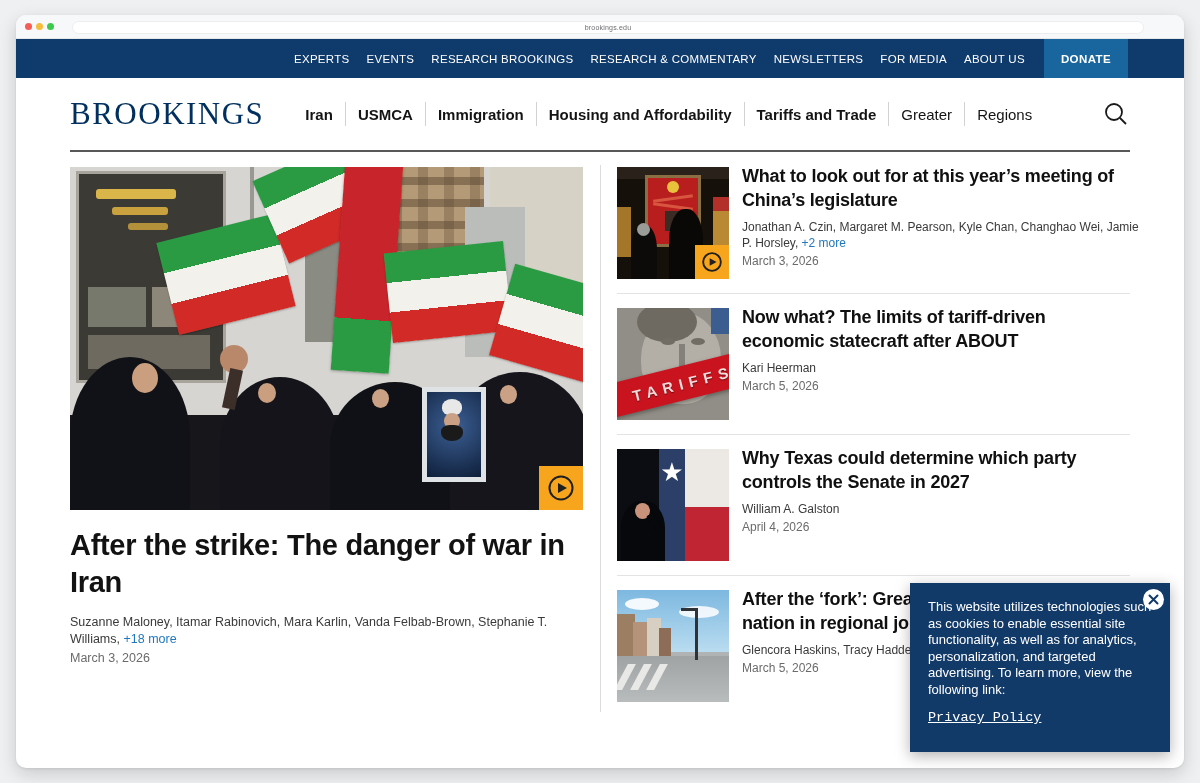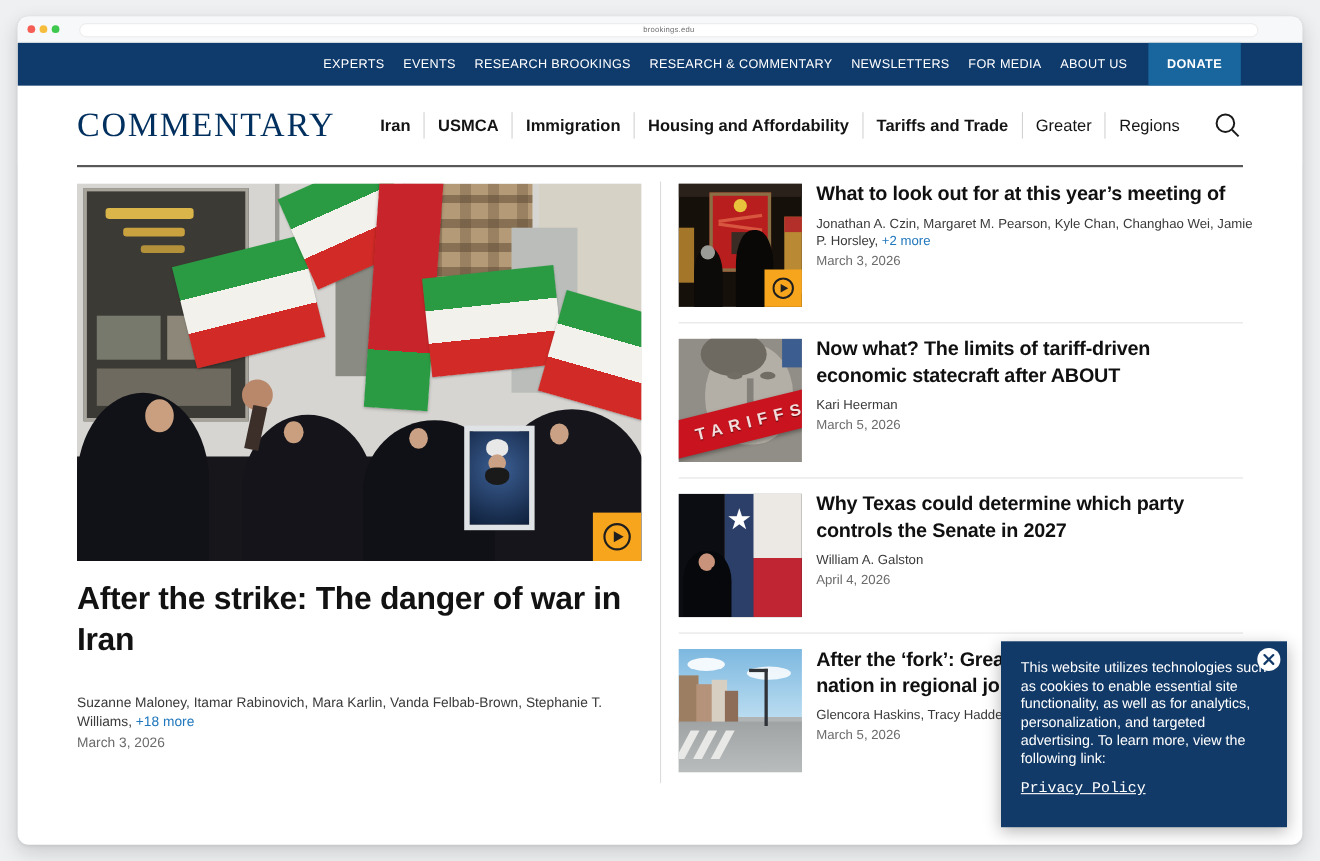--- a/index.html
+++ b/index.html
@@ -42,21 +42,21 @@
 
   .hero { position:relative; width:513px; height:343px; overflow:hidden; background:#d6d5d1; cursor:pointer; }
   .abs { position:absolute; }
   .flag { background:linear-gradient(180deg,#2a9a43 0 33%,#f2f1ec 33% 66%,#d22a26 66% 100%); box-shadow:0 1px 2px rgba(0,0,0,.25); }
 
   .playbtn { position:absolute; right:0; bottom:0; background:#f7a51c; display:flex; align-items:center; justify-content:center; cursor:pointer; z-index:5; }
   .playbtn.lg { width:44px; height:44px; } .playbtn.sm { width:34px; height:34px; }
 
   h1.heroline { margin-top:17px; }
   .h1l { display:block; font-size:29px; line-height:37px; font-weight:700; color:#121212; letter-spacing:-.3px; white-space:nowrap; }
-  .authors { margin-top:30px; font-size:12.5px; line-height:17px; color:#3a3a3a; }
+  .authors { margin-top:13px; font-size:12.5px; line-height:17px; color:#3a3a3a; }
   .more { color:#2178bd; text-decoration:none; cursor:pointer; }
   .date { margin-top:3px; font-size:12.5px; color:#6b6b6b; }
 
   .rrow { display:flex; gap:13px; padding-bottom:14px; margin-bottom:14px; border-bottom:1px solid #e3e3e3; }
   .rrow.last { border-bottom:none; }
   .thumb { position:relative; width:112px; height:112px; flex:none; overflow:hidden; cursor:pointer; }
   .rtext { margin-top:-3px; }
   .rtl { display:block; font-size:18px; line-height:24px; font-weight:700; color:#101010; letter-spacing:-.2px; white-space:nowrap; }
   .rauthors { margin-top:7px; font-size:12px; line-height:16px; color:#3a3a3a; white-space:nowrap; }
   .rdate { margin-top:3px; font-size:12px; color:#6b6b6b; }
@@ -103,21 +103,21 @@
     <a class="uitem">RESEARCH BROOKINGS</a>
     <a class="uitem">RESEARCH &amp; COMMENTARY</a>
     <a class="uitem">NEWSLETTERS</a>
     <a class="uitem">FOR MEDIA</a>
     <a class="uitem">ABOUT US</a>
     <a class="donate">DONATE</a>
     <span class="util-tail"></span>
   </div>
 
   <header class="siteheader">
-    <div class="logo">COMMENTARY</div>
+    <div class="logo">BROOKINGS</div>
     <nav class="mainnav">
       <a class="mitem hot">Iran</a>
       <span class="mdiv"></span>
       <a class="mitem hot">USMCA</a>
       <span class="mdiv"></span>
       <a class="mitem hot">Immigration</a>
       <span class="mdiv"></span>
       <a class="mitem hot">Housing and Affordability</a>
       <span class="mdiv"></span>
       <a class="mitem hot">Tariffs and Trade</a>
@@ -212,20 +212,21 @@
           <div class="playbtn sm">
             <svg width="20" height="20" viewBox="0 0 26 26">
               <circle cx="13" cy="13" r="11.5" fill="none" stroke="#1f1f1f" stroke-width="2.4"></circle>
               <polygon points="10,8 19,13 10,18" fill="#1f1f1f"></polygon>
             </svg>
           </div>
         </div>
         <div class="rtext">
           <h3>
             <span class="rtl">What to look out for at this year’s meeting of</span>
+            <span class="rtl">China’s legislature</span>
           </h3>
           <p class="rauthors">
             <span>Jonathan A. Czin, Margaret M. Pearson, Kyle Chan, Changhao Wei, Jamie</span><br>
             <span>P. Horsley,</span>
             <a class="more">+2 more</a>
           </p>
           <p class="rdate">March 3, 2026</p>
         </div>
       </article>
 

